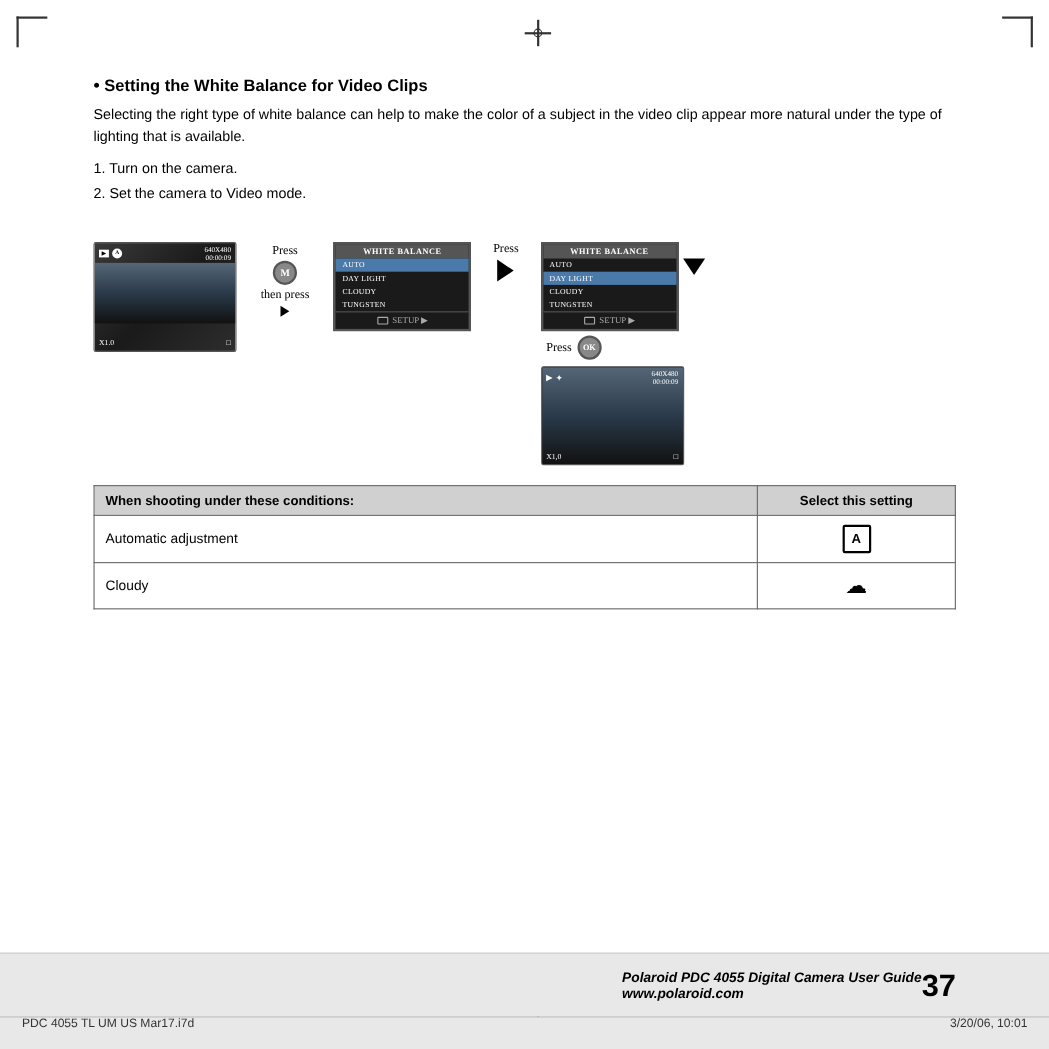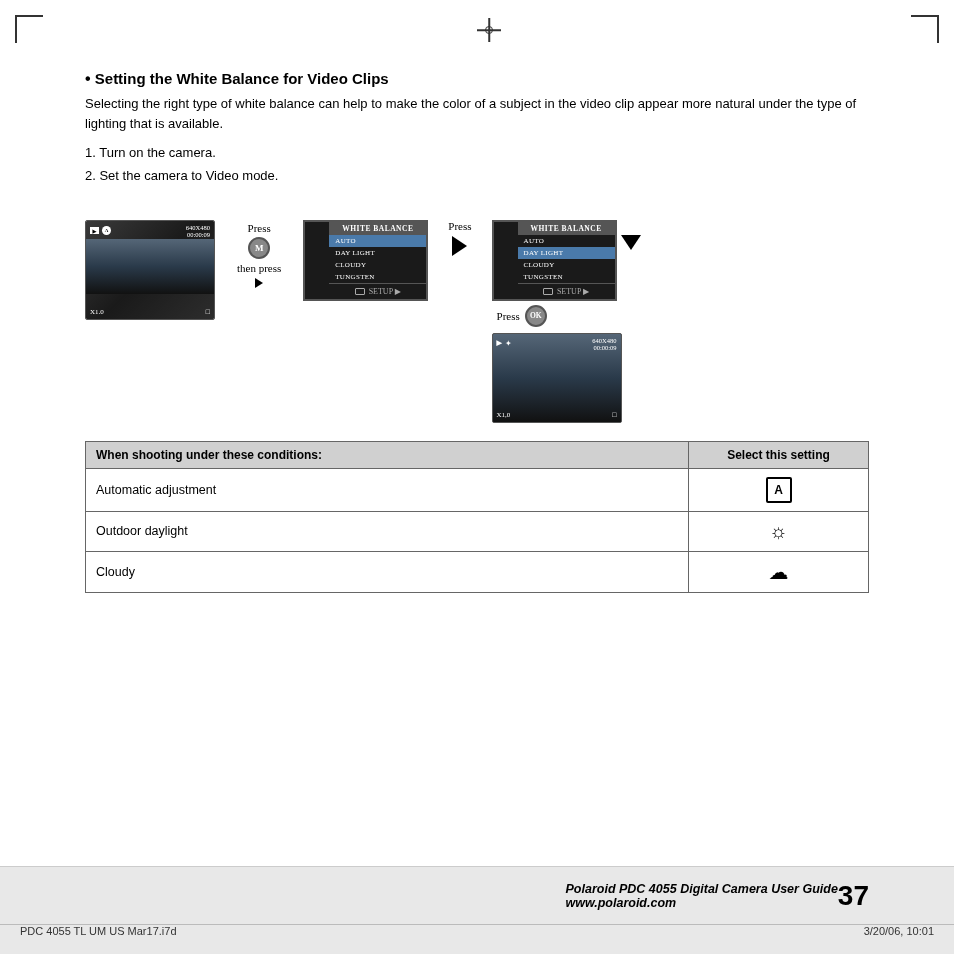--- a/index.html
+++ b/index.html
@@ -139,21 +139,20 @@
       background: linear-gradient(180deg, #4a5a6a 0%, #2a3a4a 40%, #1a2a1a 100%);
     }
 
     
     .wb-menu {
       width: 130px;
       background: #1a1a1a;
       border: 2px solid #555;
       flex-shrink: 0;
       position: relative;
-      padding-left: 24px;
     }
     .wb-menu .wb-title {
       background: #555;
       color: #fff;
       font-size: 7.5px;
       font-weight: bold;
       text-align: center;
       padding: 2px 0;
       letter-spacing: 0.5px;
     }
@@ -374,26 +373,20 @@
       </tr>
     </thead>
     <tbody>
       <tr>
         <td>Automatic adjustment</td>
         <td class="icon-cell">
           <div style="display:inline-flex;align-items:center;justify-content:center;width:26px;height:26px;border:2px solid #000;border-radius:2px;font-size:12px;font-weight:bold;">A</div>
         </td>
       </tr>
       <tr>
-        <td>Outdoor daylight</td>
-        <td class="icon-cell">
-          <span style="font-size:20px;">☼</span>
-        </td>
-      </tr>
-      <tr>
         <td>Cloudy</td>
         <td class="icon-cell">
           <span style="font-size:20px;">☁</span>
         </td>
       </tr>
     </tbody>
   </table>
 
 </div>
 

